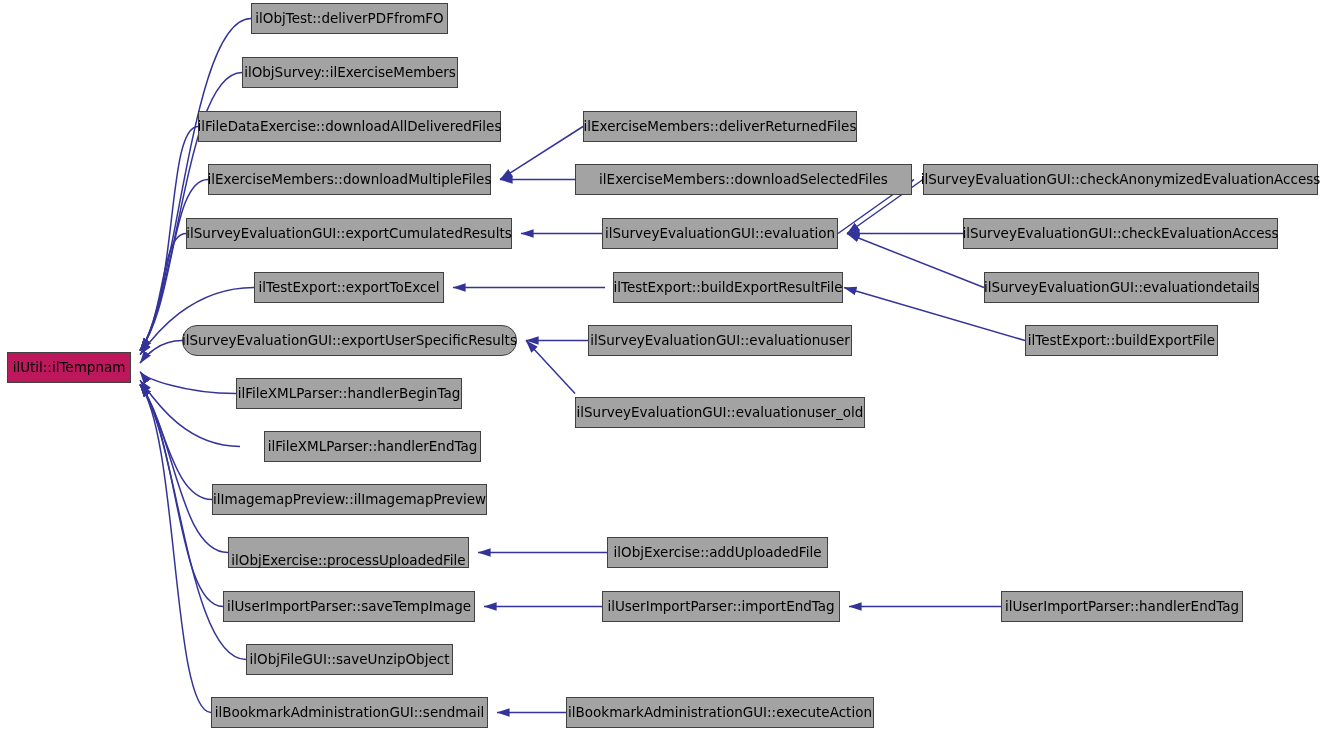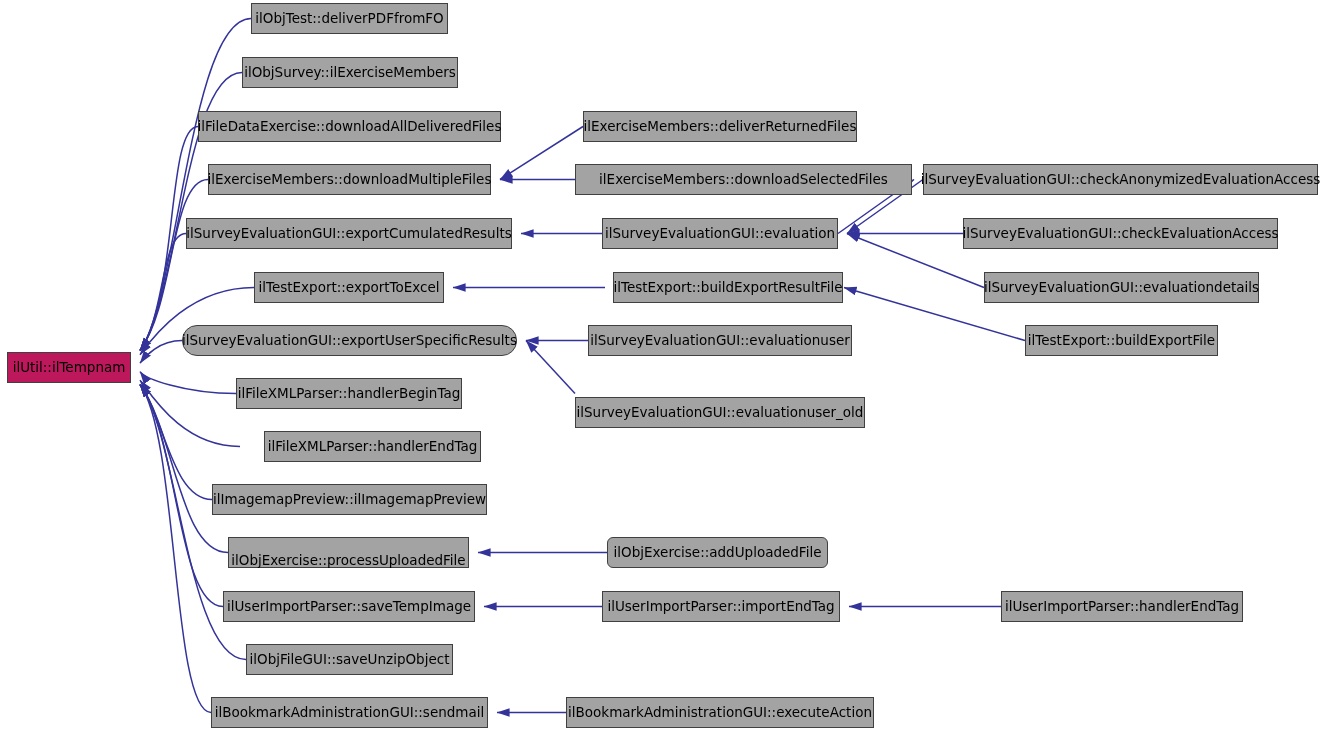--- a/index.html
+++ b/index.html
@@ -145,21 +145,21 @@
       </div>
       <div class="node" style="left: 605px; top: 272px; width: 230px; height: 31px; margin-left: 8px;">
         <span class="lbl">ilTestExport::buildExportResultFile</span>
       </div>
       <div class="node" style="left: 588px; top: 325px; width: 264px; height: 31px;">
         <span class="lbl">ilSurveyEvaluationGUI::evaluationuser</span>
       </div>
       <div class="node" style="left: 575px; top: 378px; width: 290px; height: 31px; margin-top: 19px;">
         <span class="lbl">ilSurveyEvaluationGUI::evaluationuser_old</span>
       </div>
-      <div class="node" style="left: 607px; top: 537px; width: 221px; height: 31px; border-radius: 6px;">
+      <div class="node" style="left: 607px; top: 537px; width: 221px; height: 31px;">
         <span class="lbl">ilObjExercise::addUploadedFile</span>
       </div>
       <div class="node" style="left: 602px; top: 591px; width: 238px; height: 31px;">
         <span class="lbl">ilUserImportParser::importEndTag</span>
       </div>
       <div class="node" style="left: 566px; top: 697px; width: 308px; height: 31px;">
         <span class="lbl">ilBookmarkAdministrationGUI::executeAction</span>
       </div>
       <div class="node" style="left: 923px; top: 164px; width: 395px; height: 31px;">
         <span class="lbl">ilSurveyEvaluationGUI::checkAnonymizedEvaluationAccess</span>

